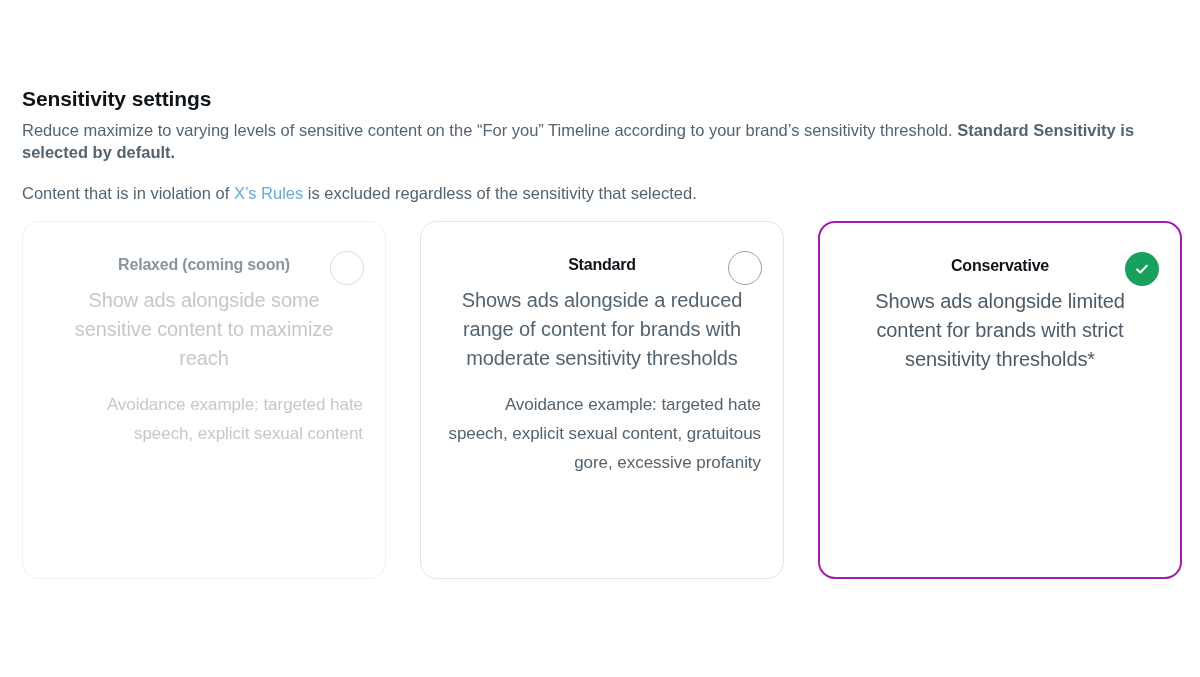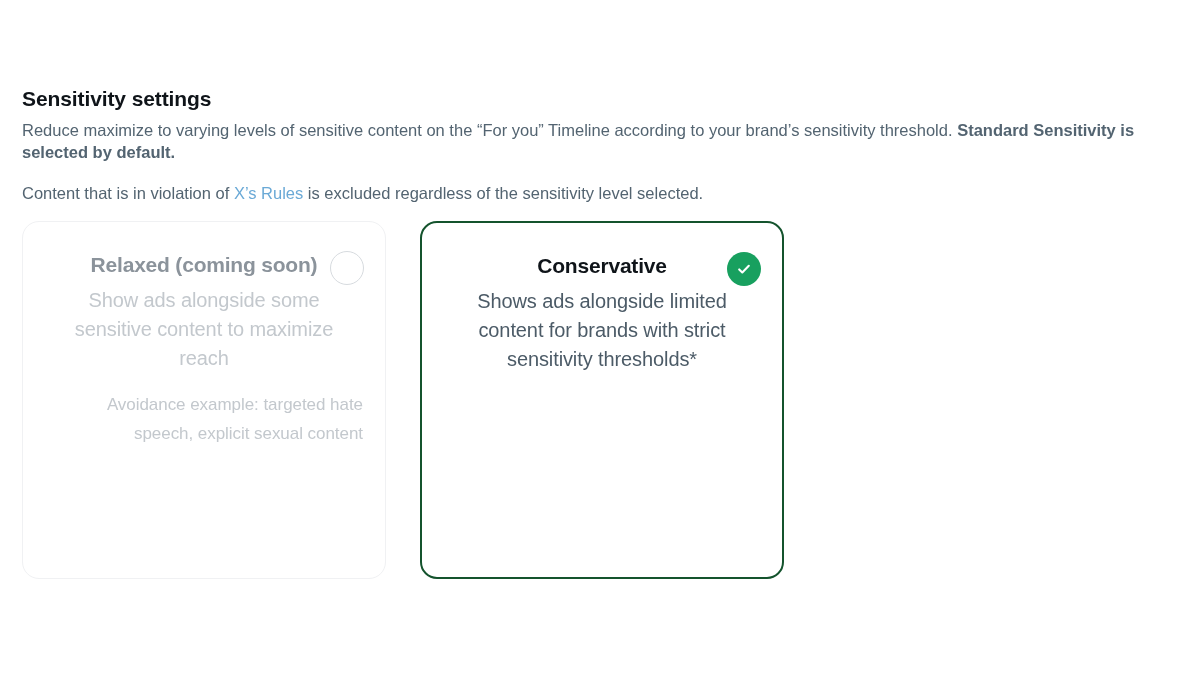--- a/index.html
+++ b/index.html
@@ -85,25 +85,25 @@
     text-align: center;
   }
 
   .card.state-disabled {
     border: 1px solid #f0f1f3;
   }
   .card.state-unselected {
     border: 1px solid #e3e6e9;
   }
   .card.state-selected {
-    border: 2px solid #14532d;
+    border: 2px solid #a21caf;
   }
 
   .card-title {
-    font-size: 21px;
+    font-size: 16px;
     font-weight: bold;
     line-height: 26px;
     color: #0f1419;
     margin: 0 0 6px 0;
     letter-spacing: -0.2px;
   }
   .card.state-disabled .card-title { color: #8b939b; }
 
   .card-desc {
     font-size: 20px;
@@ -159,33 +159,39 @@
 <div class="page">
 
   <div class="header">
     <h1 class="page-title">Sensitivity settings</h1>
 
     <p class="intro">
       <span>Reduce maximize to varying levels of sensitive content on the “For you” Timeline according to your brand’s sensitivity threshold. </span><span class="bold-line">Standard Sensitivity is selected by default.</span>
     </p>
 
     <p class="rules-line">
-      <span>Content that is in violation of </span><a href="#" class="rules-link">X’s Rules</a><span> is excluded regardless of the sensitivity level selected.</span>
+      <span>Content that is in violation of </span><a href="#" class="rules-link">X’s Rules</a><span> is excluded regardless of the sensitivity that selected.</span>
     </p>
   </div>
 
   <div class="cards">
 
     <div class="card state-disabled">
       <div class="indicator radio"></div>
       <h2 class="card-title">Relaxed (coming soon)</h2>
       <p class="card-desc">Show ads alongside some sensitive content to maximize reach</p>
       <p class="card-example">Avoidance example: targeted hate speech, explicit sexual content</p>
     </div>
 
+    <div class="card state-unselected">
+      <div class="indicator radio"></div>
+      <h2 class="card-title">Standard</h2>
+      <p class="card-desc">Shows ads alongside a reduced range of content for brands with moderate sensitivity thresholds</p>
+      <p class="card-example">Avoidance example: targeted hate speech, explicit sexual content, gratuitous gore, excessive profanity</p>
+    </div>
 
     <div class="card state-selected">
       <div class="indicator check">
         <svg width="20" height="20" viewBox="0 0 20 20" aria-hidden="true">
           <path d="M5.2 10.4 L8.3 13.4 L14.8 6.8" fill="none" stroke="#ffffff" stroke-width="2.1" stroke-linecap="round" stroke-linejoin="round"></path>
         </svg>
       </div>
       <h2 class="card-title">Conservative</h2>
       <p class="card-desc">Shows ads alongside limited content for brands with strict sensitivity thresholds*</p>
     </div>

